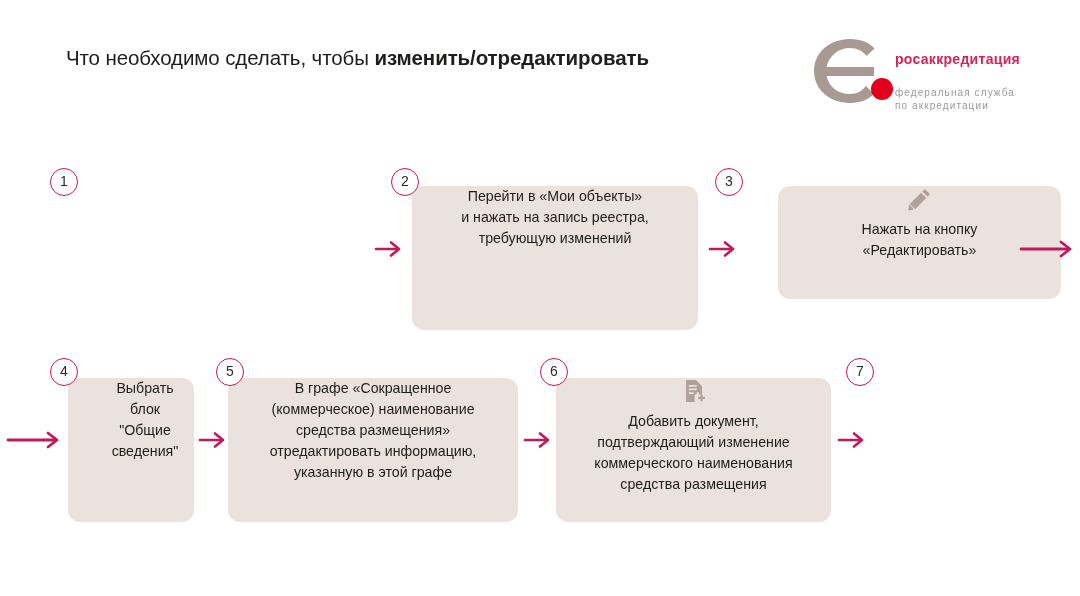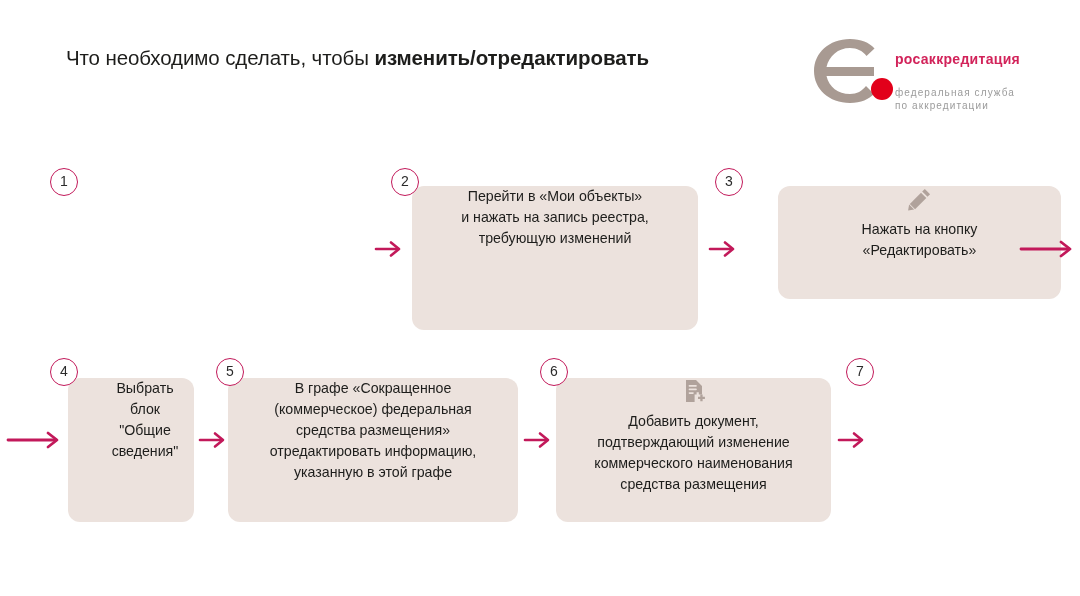--- a/index.html
+++ b/index.html
@@ -214,21 +214,21 @@
 
   <div class="arrow" style="left:198px; top:431px;">
     <svg width="30" height="18" viewBox="0 0 30 18" xmlns="http://www.w3.org/2000/svg">
       <path d="M2 9 H24" stroke="#c2195a" stroke-width="2.6" stroke-linecap="round" fill="none"></path>
       <path d="M17 2.5 L25 9 L17 15.5" stroke="#c2195a" stroke-width="2.6" stroke-linecap="round" stroke-linejoin="round" fill="none"></path>
     </svg>
   </div>
 
   <div class="box" style="left:228px; top:378px; width:290px; height:144px;">
     <div class="box-text">В графе «Сокращенное
-(коммерческое) федеральная
+(коммерческое) наименование
 средства размещения»
 отредактировать информацию,
 указанную в этой графе</div>
   </div>
   <div class="badge" style="left:216px; top:358px;">5</div>
 
   <div class="arrow" style="left:523px; top:431px;">
     <svg width="30" height="18" viewBox="0 0 30 18" xmlns="http://www.w3.org/2000/svg">
       <path d="M2 9 H24" stroke="#c2195a" stroke-width="2.6" stroke-linecap="round" fill="none"></path>
       <path d="M17 2.5 L25 9 L17 15.5" stroke="#c2195a" stroke-width="2.6" stroke-linecap="round" stroke-linejoin="round" fill="none"></path>

